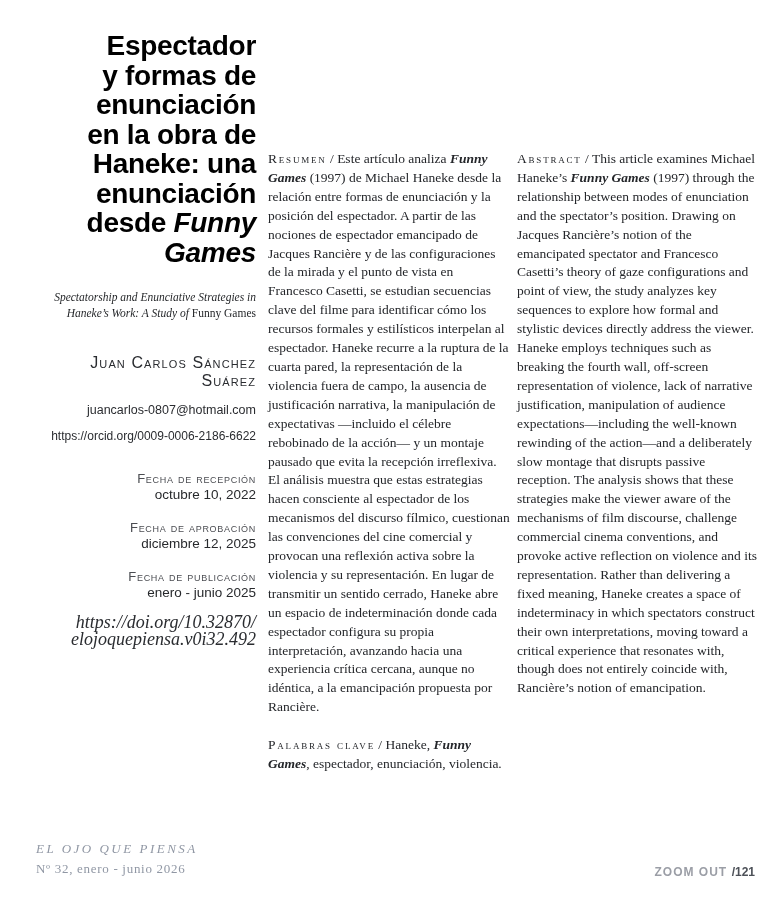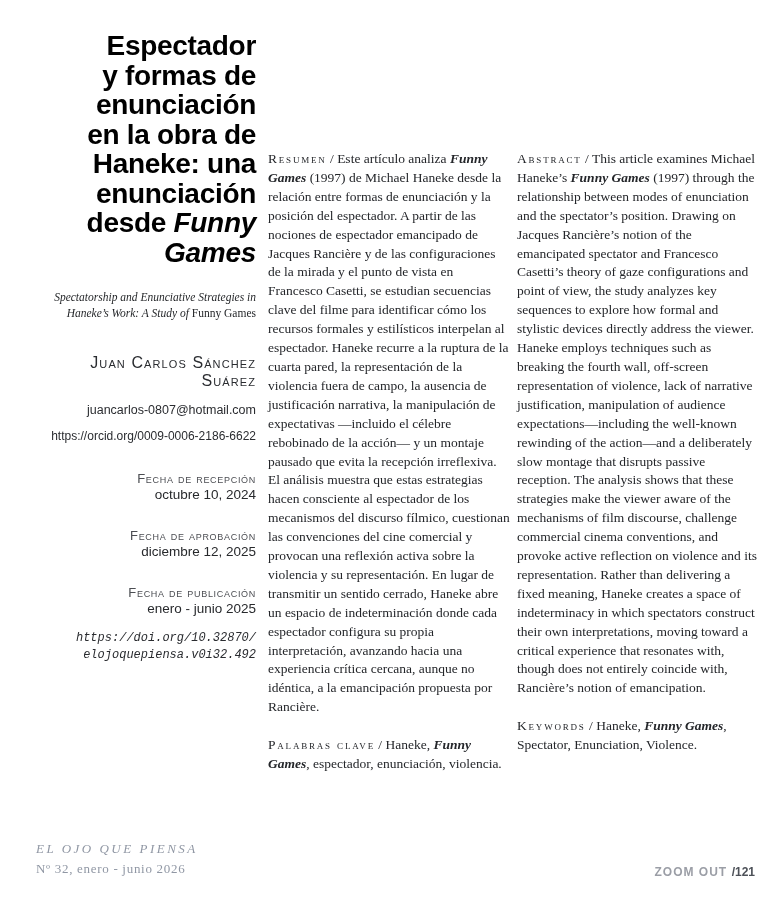--- a/index.html
+++ b/index.html
@@ -54,39 +54,39 @@
     font-size: 12.5px;
     color: #2a2c30;
   }
   .orcid {
     margin: 12px 0 0 0;
     font-family: "Liberation Sans", sans-serif;
     font-size: 12px;
     color: #2a2c30;
   }
   .date-block { margin-top: 28px; }
-  .date-block + .date-block { margin-top: 26px; }
+  .date-block + .date-block { margin-top: 18px; }
   .date-label {
     font-family: "Liberation Sans", sans-serif;
     font-variant: small-caps;
     font-size: 13px;
     letter-spacing: 0.7px;
     color: #4b4d52;
   }
   .date-value {
     margin-top: 1px;
     font-family: "Liberation Sans", sans-serif;
     font-size: 13.5px;
     color: #27292c;
   }
   .doi {
     margin: 14px 0 0 0;
-    font-family: Liberation Mono, monospace;
+    font-family: Liberation Serif, serif;
     font-style: italic;
-    font-size: 12px;
+    font-size: 18px;
     line-height: 16.5px;
     color: #2a2c30;
   }
 
   
   .col {
     position: absolute;
     top: 150px;
     width: 242px;
     font-family: "Liberation Serif", serif;
@@ -159,21 +159,21 @@
     <p class="subtitle">
       <span class="sub-i">Spectatorship and Enunciative Strategies in Haneke’s Work: A Study of </span><span class="sub-r">Funny Games</span>
     </p>
 
     <p class="author">Juan Carlos Sánchez Suárez</p>
     <p class="email">juancarlos-0807@hotmail.com</p>
     <p class="orcid">https://orcid.org/0009-0006-2186-6622</p>
 
     <div class="date-block">
       <div class="date-label">Fecha de recepción</div>
-      <div class="date-value">octubre 10, 2024</div>
+      <div class="date-value">octubre 10, 2022</div>
     </div>
     <div class="date-block">
       <div class="date-label">Fecha de aprobación</div>
       <div class="date-value">diciembre 12, 2025</div>
     </div>
     <div class="date-block">
       <div class="date-label">Fecha de publicación</div>
       <div class="date-value">enero - junio 2025</div>
     </div>
 
@@ -183,21 +183,20 @@
     </p>
   </aside>
 
   <section class="col col-resumen">
     <p class="body-par"><span class="seg-sc">Resumen</span><span class="seg-p"> / </span><span class="seg-p">Este artículo analiza </span><span class="seg-bi">Funny Games</span><span class="seg-p"> (1997) de Michael Haneke desde la relación entre formas de enunciación y la posición del espectador. A partir de las nociones de espectador emancipado de Jacques Rancière y de las configuraciones de la mirada y el punto de vista en Francesco Casetti, se estudian secuencias clave del filme para identificar cómo los recursos formales y estilísticos interpelan al espectador. Haneke recurre a la ruptura de la cuarta pared, la representación de la violencia fuera de campo, la ausencia de justificación narrativa, la manipulación de expectativas —incluido el célebre rebobinado de la acción— y un montaje pausado que evita la recepción irreflexiva. El análisis muestra que estas estrategias hacen consciente al espectador de los mecanismos del discurso fílmico, cuestionan las convenciones del cine comercial y provocan una reflexión activa sobre la violencia y su representación. En lugar de transmitir un sentido cerrado, Haneke abre un espacio de indeterminación donde cada espectador configura su propia interpretación, avanzando hacia una experiencia crítica cercana, aunque no idéntica, a la emancipación propuesta por Rancière.</span></p>
     <p class="body-par"><span class="seg-sc">Palabras clave</span><span class="seg-p"> / Haneke, </span><span class="seg-bi">Funny Games</span><span class="seg-p">, espectador, enunciación, violencia.</span></p>
   </section>
 
   <section class="col col-abstract">
     <p class="body-par"><span class="seg-sc">Abstract</span><span class="seg-p"> / This article examines Michael Haneke’s </span><span class="seg-bi">Funny Games</span><span class="seg-p"> (1997) through the relationship between modes of enunciation and the spectator’s position. Drawing on Jacques Rancière’s notion of the emancipated spectator and Francesco Casetti’s theory of gaze configurations and point of view, the study analyzes key sequences to explore how formal and stylistic devices directly address the viewer. Haneke employs techniques such as breaking the fourth wall, off-screen representation of violence, lack of narrative justification, manipulation of audience expectations—including the well-known rewinding of the action—and a deliberately slow montage that disrupts passive reception. The analysis shows that these strategies make the viewer aware of the mechanisms of film discourse, challenge commercial cinema conventions, and provoke active reflection on violence and its representation. Rather than delivering a fixed meaning, Haneke creates a space of indeterminacy in which spectators construct their own interpretations, moving toward a critical experience that resonates with, though does not entirely coincide with, Rancière’s notion of emancipation.</span></p>
-    <p class="body-par"><span class="seg-sc">Keywords</span><span class="seg-p"> / Haneke, </span><span class="seg-bi">Funny Games</span><span class="seg-p">, Spectator, Enunciation, Violence.</span></p>
   </section>
 
   <footer>
     <div class="footer-left">
       <div class="journal-name">EL OJO QUE PIENSA</div>
       <div class="journal-issue">Nº 32, enero - junio 2026</div>
     </div>
     <div class="footer-right">
       <span class="section-name">ZOOM OUT</span>
       <span class="page-number">/121</span>

